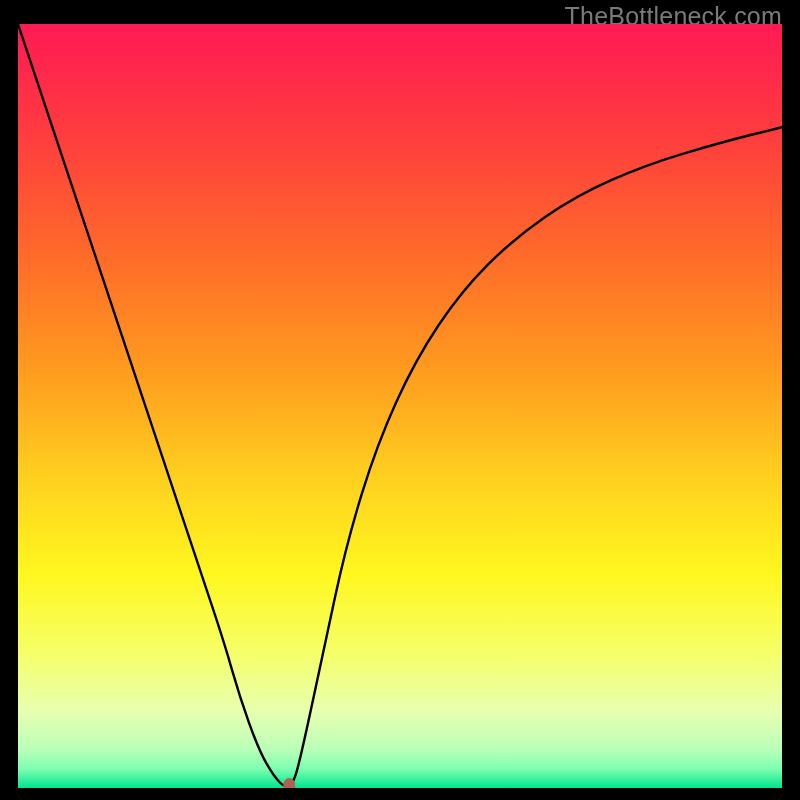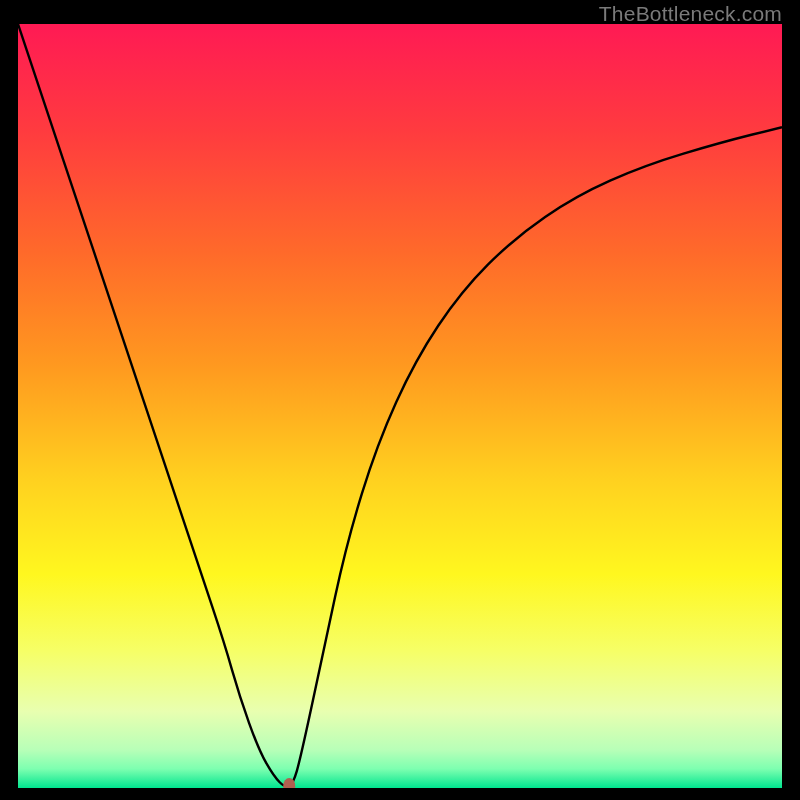--- a/index.html
+++ b/index.html
@@ -24,21 +24,21 @@
     left: 0;
     top: 0;
     width: 764px;
     height: 764px;
   }
   .watermark {
     position: absolute;
     top: 2px;
     right: 18px;
     color: #7a7a7a;
-    font-size: 21px;
+    font-size: 25px;
     font-weight: 400;
     letter-spacing: 0.2px;
   }
   svg { display: block; }
 </style>
 </head>
 <body>
 
 <div class="watermark">TheBottleneck.com</div>
 

